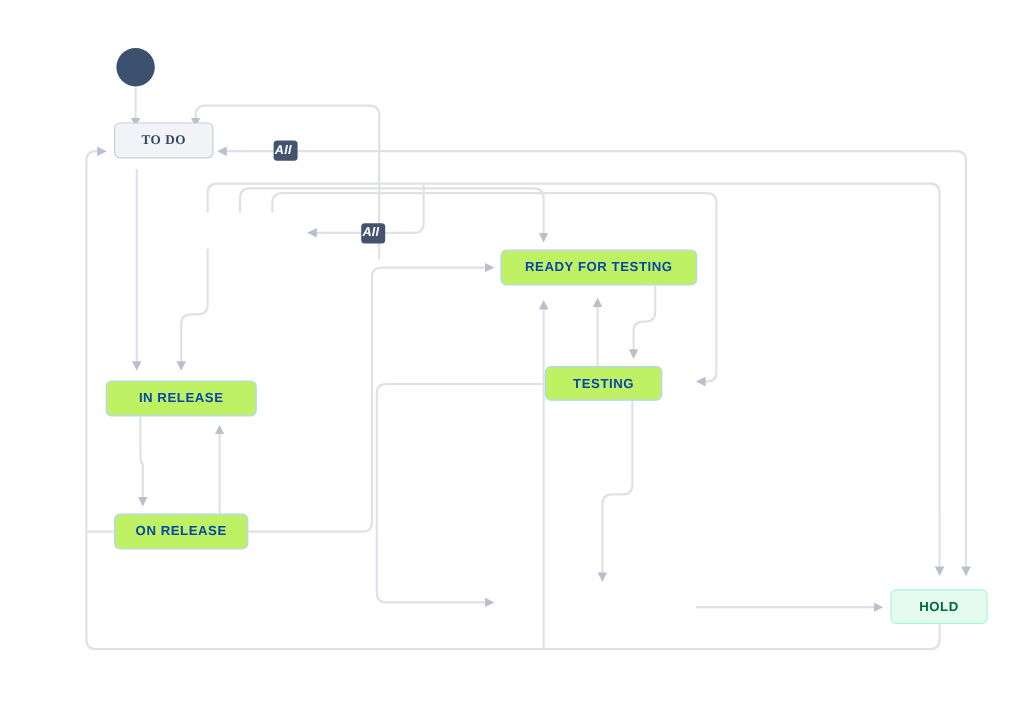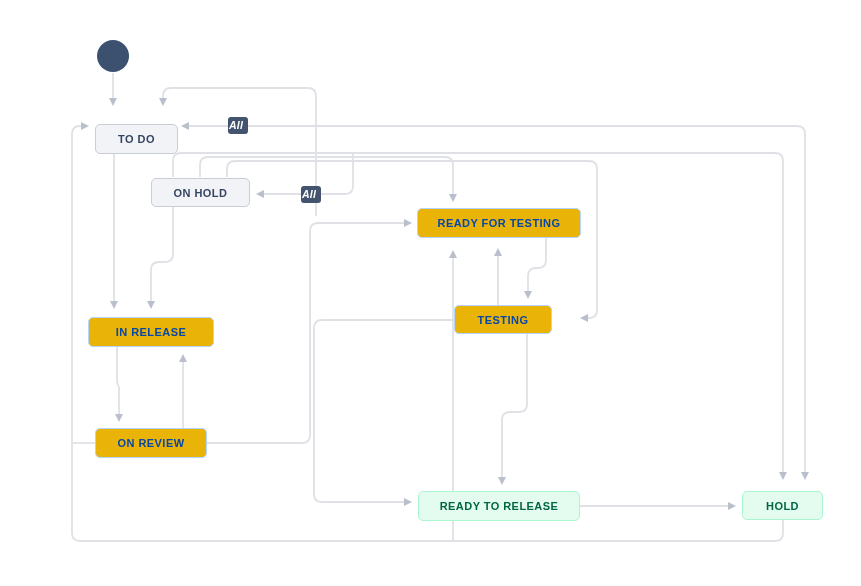--- a/index.html
+++ b/index.html
@@ -7,32 +7,32 @@
     position:relative;width:861px;height:586px;background:#ffffff;overflow:hidden;
     font-family:"Liberation Sans", sans-serif;
   }
   svg.wires{position:absolute;left:0;top:0;}
   .node{
     position:absolute;box-sizing:border-box;display:flex;align-items:center;justify-content:center;
     font-size:11px;font-weight:bold;letter-spacing:.45px;border-radius:5px;border:1px solid;
     white-space:nowrap;cursor:default;
   }
   .cat-todo{background:#f2f3f6;border-color:#c9cdd7;color:#344563;}
-  .cat-inprogress{background:#eab308;border-color:#b3d4ff;color:#0747a6;}
+  .cat-inprogress{background:#bef264;border-color:#b3d4ff;color:#0747a6;}
   .cat-done{background:#e3fcef;border-color:#abf5d1;color:#006644;}
   .start-circle{
     position:absolute;left:97px;top:40px;width:32px;height:32px;border-radius:50%;
     background:#3c516f;
   }
   .all-badge{
     position:absolute;background:#44546f;color:#ffffff;border-radius:3px;
     font-size:10.5px;font-weight:bold;font-style:italic;line-height:1;
     padding:3px 5px 3px 1px;letter-spacing:.2px;
   }
-  #n-todo{left:95px;top:124px;width:83px;height:30px;}
+  #n-todo{left:95px;top:102px;width:83px;height:30px;font-family:Liberation Serif, serif;}
   #n-onhold{left:151px;top:178px;width:99px;height:29px;}
   #n-rft{left:417px;top:208px;width:164px;height:30px;}
   #n-testing{left:454px;top:305px;width:98px;height:29px;}
   #n-inprogress{left:88px;top:317px;width:126px;height:30px;}
   #n-onreview{left:95px;top:428px;width:112px;height:30px;}
   #n-rtr{left:418px;top:491px;width:162px;height:30px;}
   #n-done{left:742px;top:491px;width:81px;height:29px;}
   #badge-todo{left:228px;top:117px;}
   #badge-onhold{left:301px;top:186px;}
 </style>
@@ -73,43 +73,37 @@
       <path d="M95,443 L72,443"></path>
     </g>
   </svg>
 
   <div class="start-circle"></div>
 
   <div id="n-todo" class="node cat-todo">
     <span>TO DO</span>
   </div>
 
-  <div id="n-onhold" class="node cat-todo">
-    <span>ON HOLD</span>
-  </div>
 
   <div id="n-rft" class="node cat-inprogress">
     <span>READY FOR TESTING</span>
   </div>
 
   <div id="n-testing" class="node cat-inprogress">
     <span>TESTING</span>
   </div>
 
   <div id="n-inprogress" class="node cat-inprogress">
     <span>IN RELEASE</span>
   </div>
 
   <div id="n-onreview" class="node cat-inprogress">
-    <span>ON REVIEW</span>
+    <span>ON RELEASE</span>
   </div>
 
-  <div id="n-rtr" class="node cat-done">
-    <span>READY TO RELEASE</span>
-  </div>
 
   <div id="n-done" class="node cat-done">
     <span>HOLD</span>
   </div>
 
   <div id="badge-todo" class="all-badge">All</div>
 
   <div id="badge-onhold" class="all-badge">All</div>
 
 </div>

